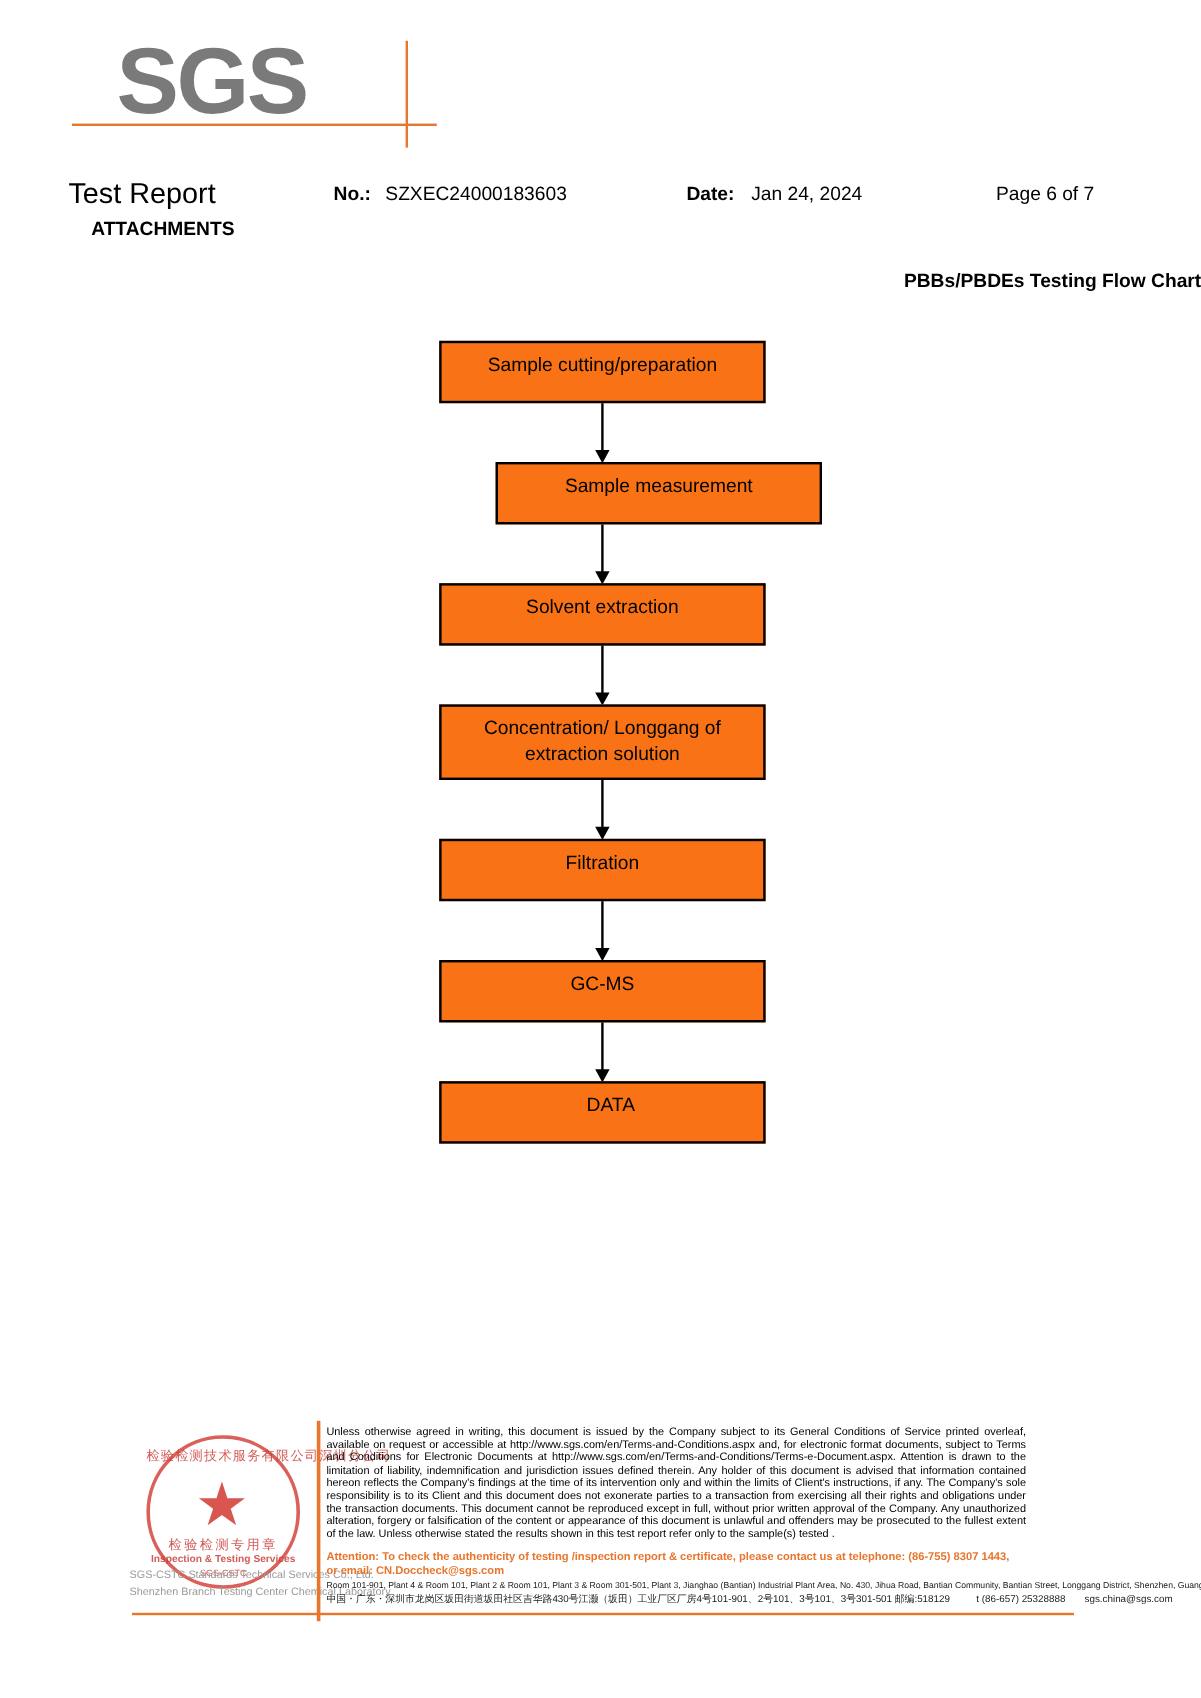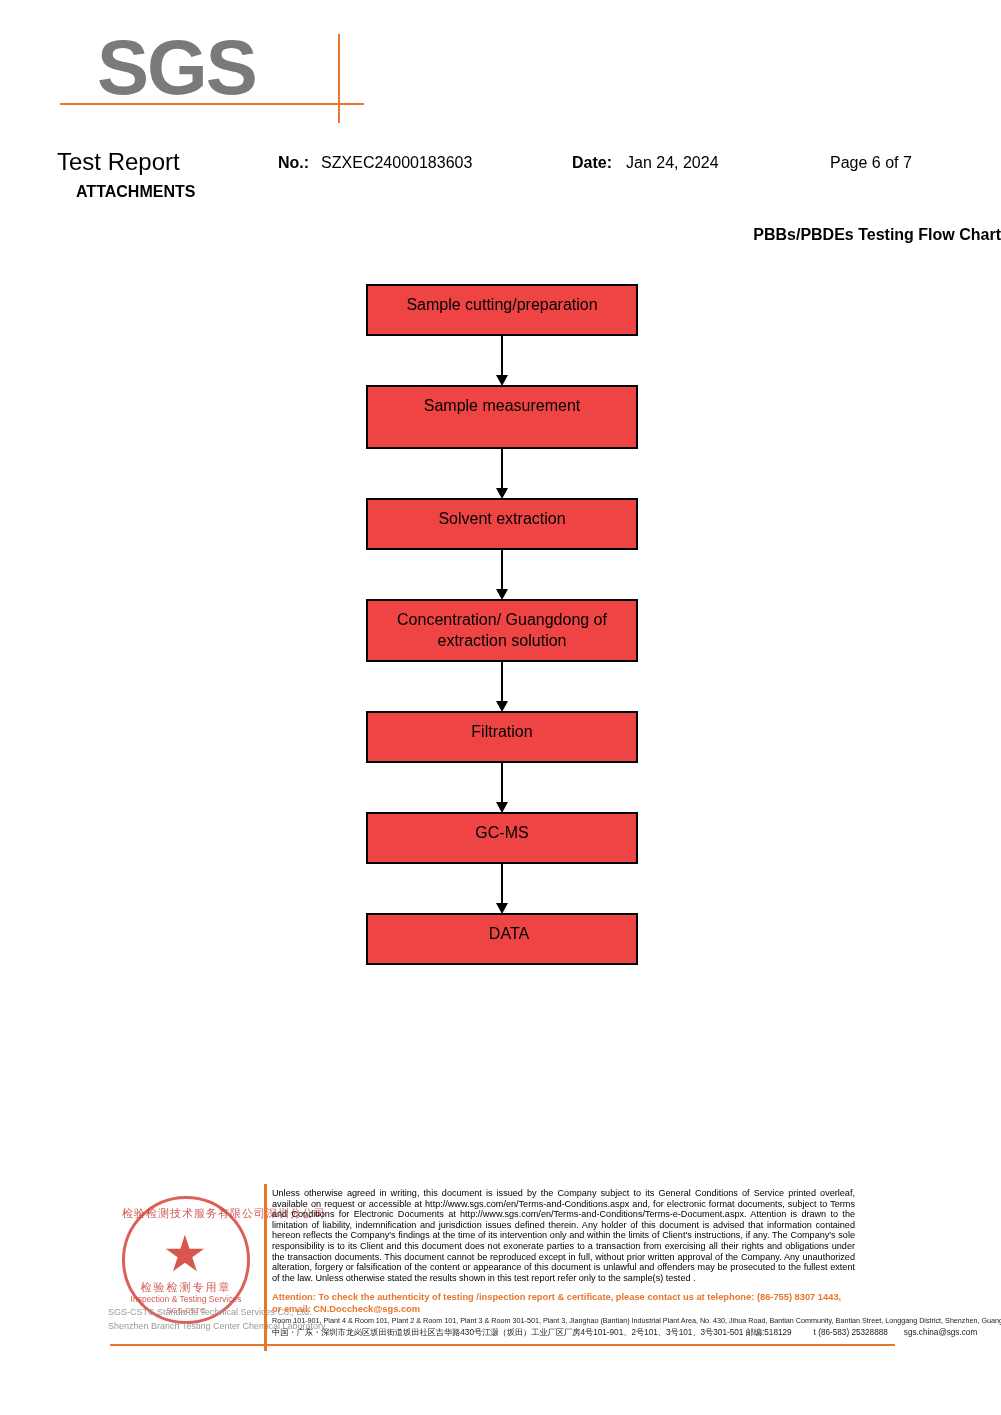--- a/index.html
+++ b/index.html
@@ -106,21 +106,21 @@
     font-weight: bold;
   }
   #flow {
     position: absolute;
     left: 366px;
     top: 284px;
     width: 275px;
   }
   .fbox {
     border: 2px solid #000000;
-    background: #ef4444;
+    background: #f97316;
     box-sizing: border-box;
     width: 272px;
     text-align: center;
     font-size: 16px;
     line-height: 21px;
     padding-top: 8px;
     position: relative;
   }
   .fbox .ftext {
     display: block;
@@ -204,21 +204,21 @@
     letter-spacing: 1px;
   }
   #seal-cn-mid {
     top: 92px;
     font-size: 11px;
     letter-spacing: 2px;
   }
   #seal-en-mid {
     top: 106px;
     font-size: 8.5px;
-    font-weight: normal;
+    font-weight: bold;
   }
   #seal-en-arc {
     top: 118px;
     font-size: 7.5px;
   }
   .seal-grey {
     position: absolute;
     left: 0;
     width: 185px;
     color: #9a9a9a;
@@ -315,38 +315,38 @@
 <div id="flow">
 
   <div class="fbox" style="height:52px;">
     <span class="ftext">Sample cutting/preparation</span>
   </div>
   <div class="connector">
     <div class="stem"></div>
     <div class="head"></div>
   </div>
 
-  <div class="fbox" style="height:64px;">
+  <div class="fbox" style="height:52px;margin-left:47px;">
     <span class="ftext">Sample measurement</span>
   </div>
   <div class="connector">
     <div class="stem"></div>
     <div class="head"></div>
   </div>
 
   <div class="fbox" style="height:52px;">
     <span class="ftext">Solvent extraction</span>
   </div>
   <div class="connector">
     <div class="stem"></div>
     <div class="head"></div>
   </div>
 
   <div class="fbox" style="height:63px;">
-    <span class="ftext">Concentration/ Guangdong of</span>
+    <span class="ftext">Concentration/ Longgang of</span>
     <span class="ftext">extraction solution</span>
   </div>
   <div class="connector">
     <div class="stem"></div>
     <div class="head"></div>
   </div>
 
   <div class="fbox" style="height:52px;">
     <span class="ftext">Filtration</span>
   </div>
@@ -389,19 +389,19 @@
   <div id="attention">
     <span>Attention: To check the authenticity of testing /inspection report &amp; certificate, please contact us at telephone: (86-755) 8307 1443,</span><br>
     <span>or email: CN.Doccheck@sgs.com</span>
   </div>
 
   <div class="addr" id="addr-en">
     <span>Room 101-901, Plant 4 &amp; Room 101, Plant 2 &amp; Room 101, Plant 3 &amp; Room 301-501, Plant 3, Jianghao (Bantian) Industrial Plant Area, No. 430, Jihua Road, Bantian Community, Bantian Street, Longgang District, Shenzhen, Guangdong, China 518129</span><span class="sp2"></span>
   </div>
 
   <div class="addr" id="addr-cn">
-    <span>中国・广东・深圳市龙岗区坂田街道坂田社区吉华路430号江灏（坂田）工业厂区厂房4号101-901、2号101、3号101、3号301-501 邮编:518129</span><span class="sp2"></span><span>t (86-583) 25328888</span><span class="sp"></span><span>sgs.china@sgs.com</span>
+    <span>中国・广东・深圳市龙岗区坂田街道坂田社区吉华路430号江灏（坂田）工业厂区厂房4号101-901、2号101、3号101、3号301-501 邮编:518129</span><span class="sp2"></span><span>t (86-657) 25328888</span><span class="sp"></span><span>sgs.china@sgs.com</span>
   </div>
 
   <div id="footer-hline"></div>
 
 
 </div>
 
 </body></html>

